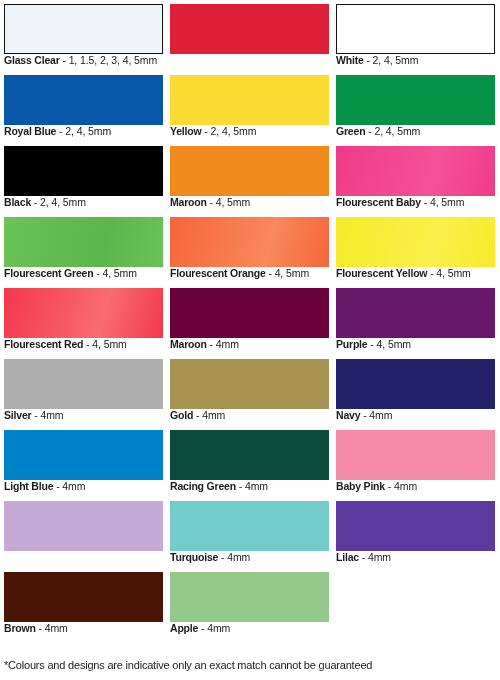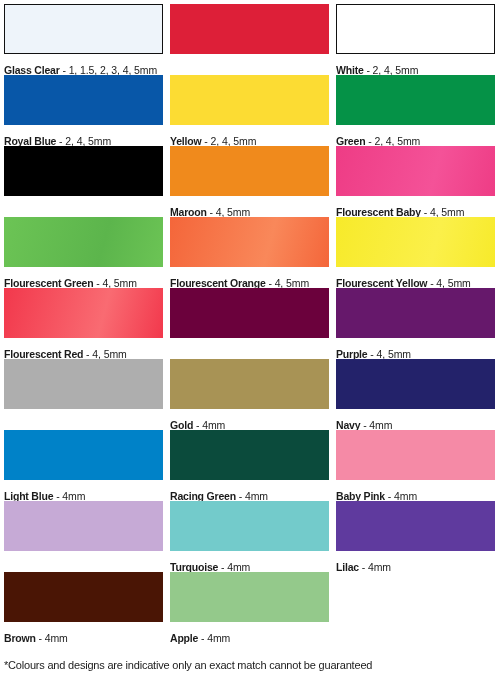--- a/index.html
+++ b/index.html
@@ -44,21 +44,21 @@
     border: 1.6px solid #111111;
     width: 159px;
     height: 50px;
   }
 
   .swatch-label {
     font-size: 10.5px;
     line-height: 13px;
     color: #1b1b1b;
     white-space: nowrap;
-    padding-top: 10px;
+    padding-top: 0;
     letter-spacing: -0.15px;
   }
 
   .swatch-name {
     font-weight: bold;
     letter-spacing: -0.2px;
   }
 
   .swatch-sizes {
     font-weight: normal;
@@ -99,20 +99,21 @@
       <div class="swatch-cell">
         <div class="swatch-chip" style="background: rgb(252, 220, 51);"></div>
         <div class="swatch-label"><span class="swatch-name">Yellow</span><span class="swatch-sizes"> - </span><span class="swatch-sizes">2, 4, 5mm</span></div>
       </div>
       <div class="swatch-cell">
         <div class="swatch-chip" style="background: rgb(5, 146, 71);"></div>
         <div class="swatch-label"><span class="swatch-name">Green</span><span class="swatch-sizes"> - </span><span class="swatch-sizes">2, 4, 5mm</span></div>
       </div>
       <div class="swatch-cell">
         <div class="swatch-chip" style="background: rgb(0, 0, 0);"></div>
+        <div class="swatch-label"><span class="swatch-name">Black</span><span class="swatch-sizes"> - </span><span class="swatch-sizes">2, 4, 5mm</span></div>
       </div>
       <div class="swatch-cell">
         <div class="swatch-chip" style="background: rgb(240, 138, 28);"></div>
         <div class="swatch-label"><span class="swatch-name">Maroon</span><span class="swatch-sizes"> - </span><span class="swatch-sizes">4, 5mm</span></div>
       </div>
       <div class="swatch-cell">
         <div class="swatch-chip" style="background: linear-gradient(105deg, rgb(238, 60, 133) 0%, rgb(244, 82, 152) 62%, rgb(238, 60, 133) 100%);"></div>
         <div class="swatch-label"><span class="swatch-name">Flourescent Baby</span><span class="swatch-sizes"> - </span><span class="swatch-sizes">4, 5mm</span></div>
       </div>
       <div class="swatch-cell">
@@ -126,27 +127,29 @@
       <div class="swatch-cell">
         <div class="swatch-chip" style="background: linear-gradient(105deg, rgb(247, 234, 42) 0%, rgb(251, 240, 74) 62%, rgb(247, 234, 42) 100%);"></div>
         <div class="swatch-label"><span class="swatch-name">Flourescent Yellow</span><span class="swatch-sizes"> - </span><span class="swatch-sizes">4, 5mm</span></div>
       </div>
       <div class="swatch-cell">
         <div class="swatch-chip" style="background: linear-gradient(105deg, rgb(242, 56, 76) 0%, rgb(249, 107, 114) 62%, rgb(242, 56, 76) 100%);"></div>
         <div class="swatch-label"><span class="swatch-name">Flourescent Red</span><span class="swatch-sizes"> - </span><span class="swatch-sizes">4, 5mm</span></div>
       </div>
       <div class="swatch-cell">
         <div class="swatch-chip" style="background: rgb(107, 1, 60);"></div>
+        <div class="swatch-label"><span class="swatch-name">Maroon</span><span class="swatch-sizes"> - </span><span class="swatch-sizes">4mm</span></div>
       </div>
       <div class="swatch-cell">
         <div class="swatch-chip" style="background: rgb(102, 24, 107);"></div>
         <div class="swatch-label"><span class="swatch-name">Purple</span><span class="swatch-sizes"> - </span><span class="swatch-sizes">4, 5mm</span></div>
       </div>
       <div class="swatch-cell">
         <div class="swatch-chip" style="background: rgb(174, 174, 174);"></div>
+        <div class="swatch-label"><span class="swatch-name">Silver</span><span class="swatch-sizes"> - </span><span class="swatch-sizes">4mm</span></div>
       </div>
       <div class="swatch-cell">
         <div class="swatch-chip" style="background: rgb(168, 147, 85);"></div>
         <div class="swatch-label"><span class="swatch-name">Gold</span><span class="swatch-sizes"> - </span><span class="swatch-sizes">4mm</span></div>
       </div>
       <div class="swatch-cell">
         <div class="swatch-chip" style="background: rgb(35, 34, 106);"></div>
         <div class="swatch-label"><span class="swatch-name">Navy</span><span class="swatch-sizes"> - </span><span class="swatch-sizes">4mm</span></div>
       </div>
       <div class="swatch-cell">

